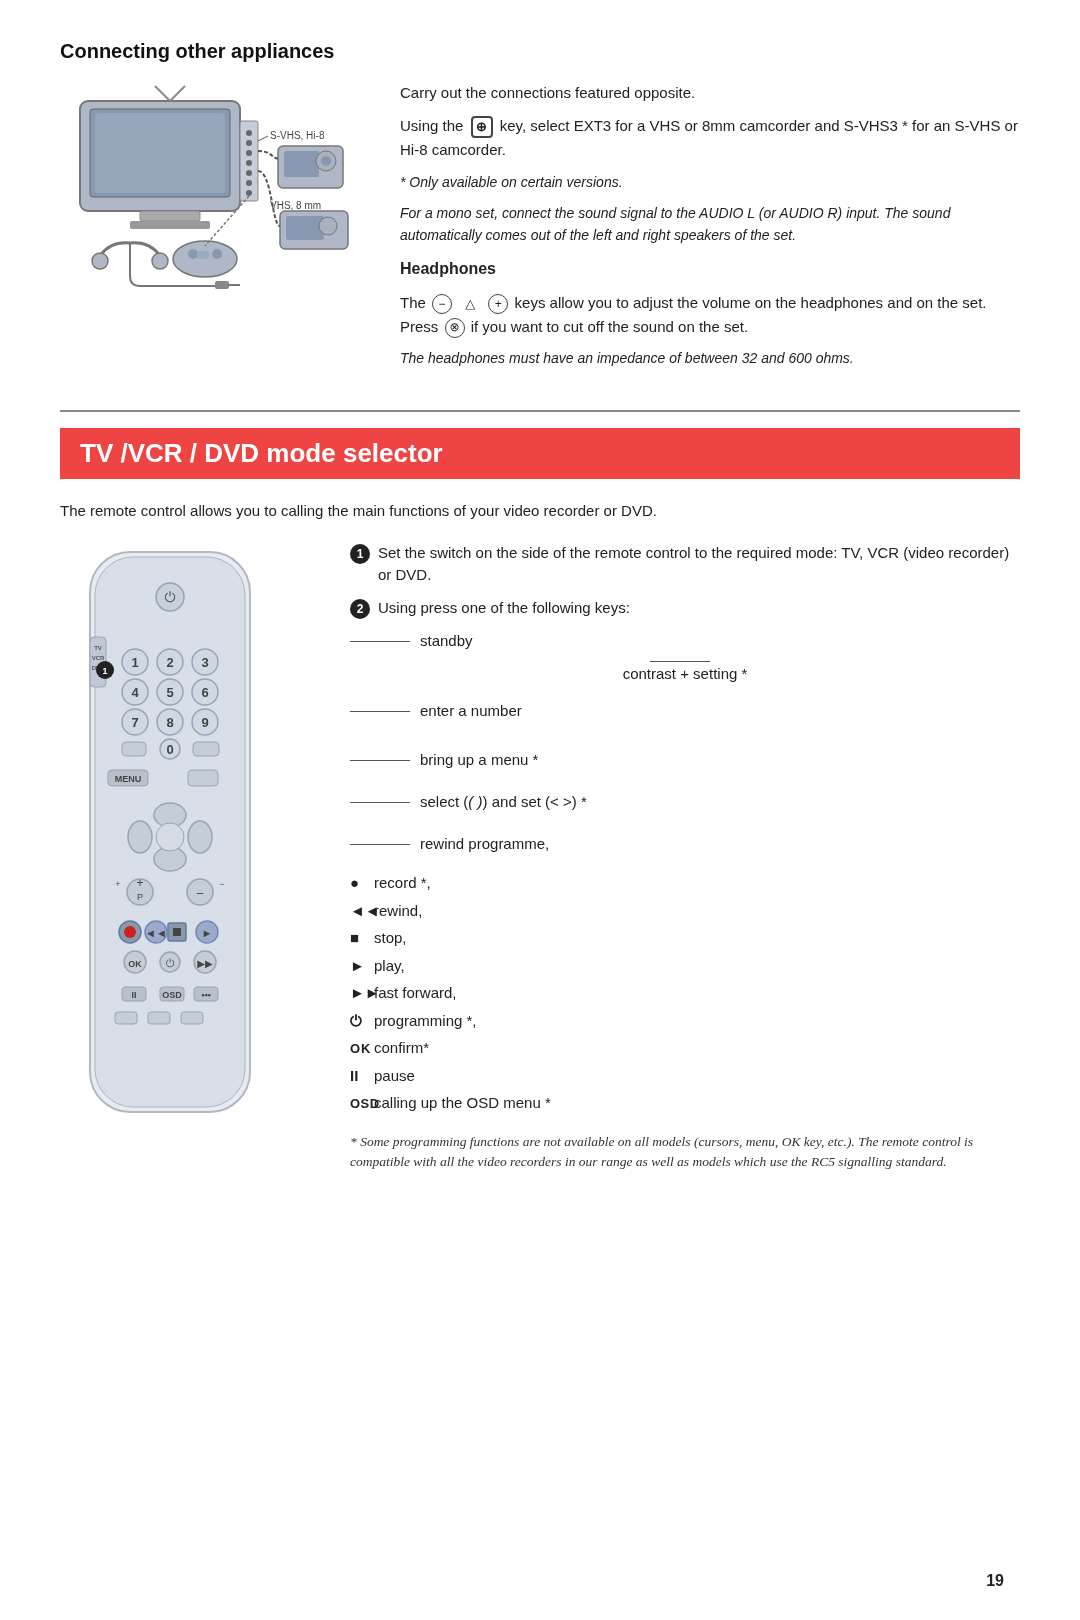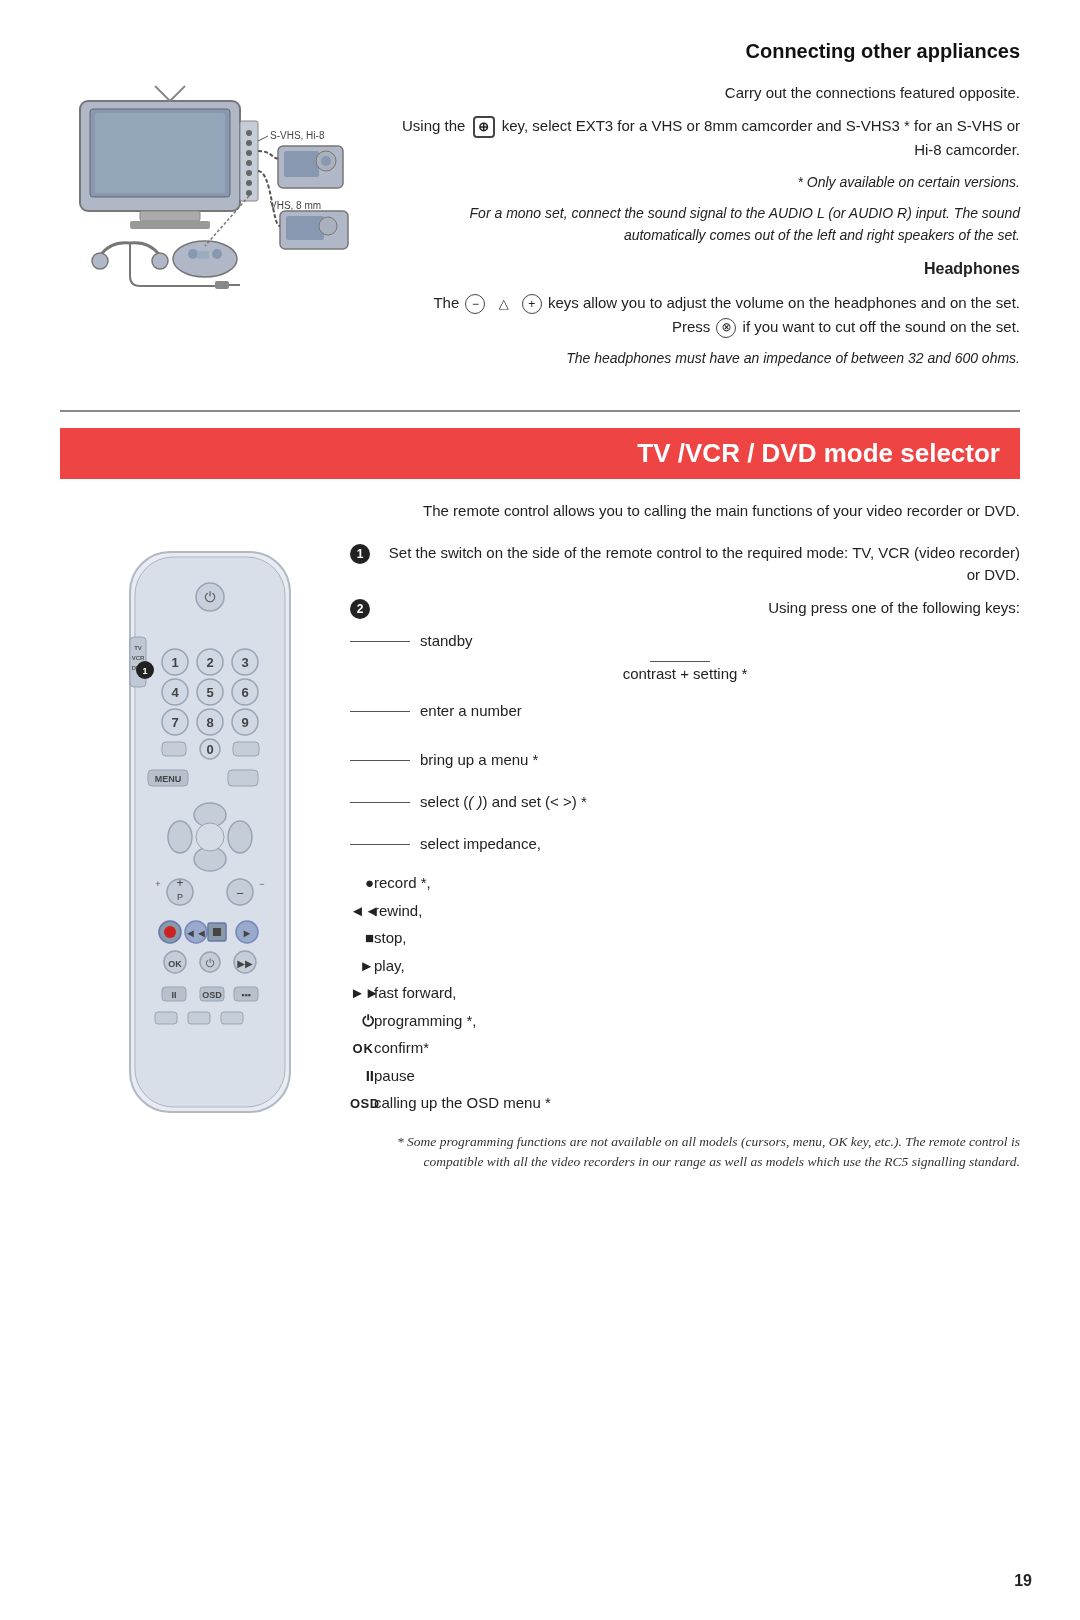--- a/index.html
+++ b/index.html
@@ -11,21 +11,20 @@
       font-size: 15px;
       color: #222;
       position: relative;
     }
 
     .page-container {
       width: 1080px;
       min-height: 1620px;
       padding: 40px 60px 40px 60px;
       position: relative;
-      text-align: right;
     }
 
     
     .section-connecting {
       margin-bottom: 30px;
     }
 
     .section-title-plain {
       font-size: 20px;
       font-weight: bold;
@@ -187,21 +186,21 @@
       line-height: 1.5;
       color: #333;
       margin-top: 16px;
       font-family: Liberation Serif, serif;
     }
 
     
     .page-number {
       position: absolute;
       bottom: 30px;
-      right: 48px;
+      right: 76px;
       font-size: 16px;
       font-weight: bold;
     }
 
     
     .divider-line {
       width: 100%;
       height: 2px;
       background: #888;
       margin-bottom: 16px;
@@ -463,21 +462,21 @@
             <span class="label-text">bring up a menu *</span>
           </div>
 
           <div class="label-row" style="margin-bottom:18px;">
             <span class="label-line"></span>
             <span class="label-text">select (<span style="font-style:italic;">( )</span>) and set (&lt;&nbsp;&gt;) *</span>
           </div>
 
           <div class="label-row" style="margin-bottom:14px;">
             <span class="label-line"></span>
-            <span class="label-text">select impedance,</span>
+            <span class="label-text">rewind programme,</span>
           </div>
         </div>
 
         <div class="vcr-controls">
           <div class="vcr-control-item">
             <span class="vcr-bullet">●</span>
             <span class="vcr-label">record *,</span>
           </div>
           <div class="vcr-control-item">
             <span class="vcr-bullet">◄◄</span>

